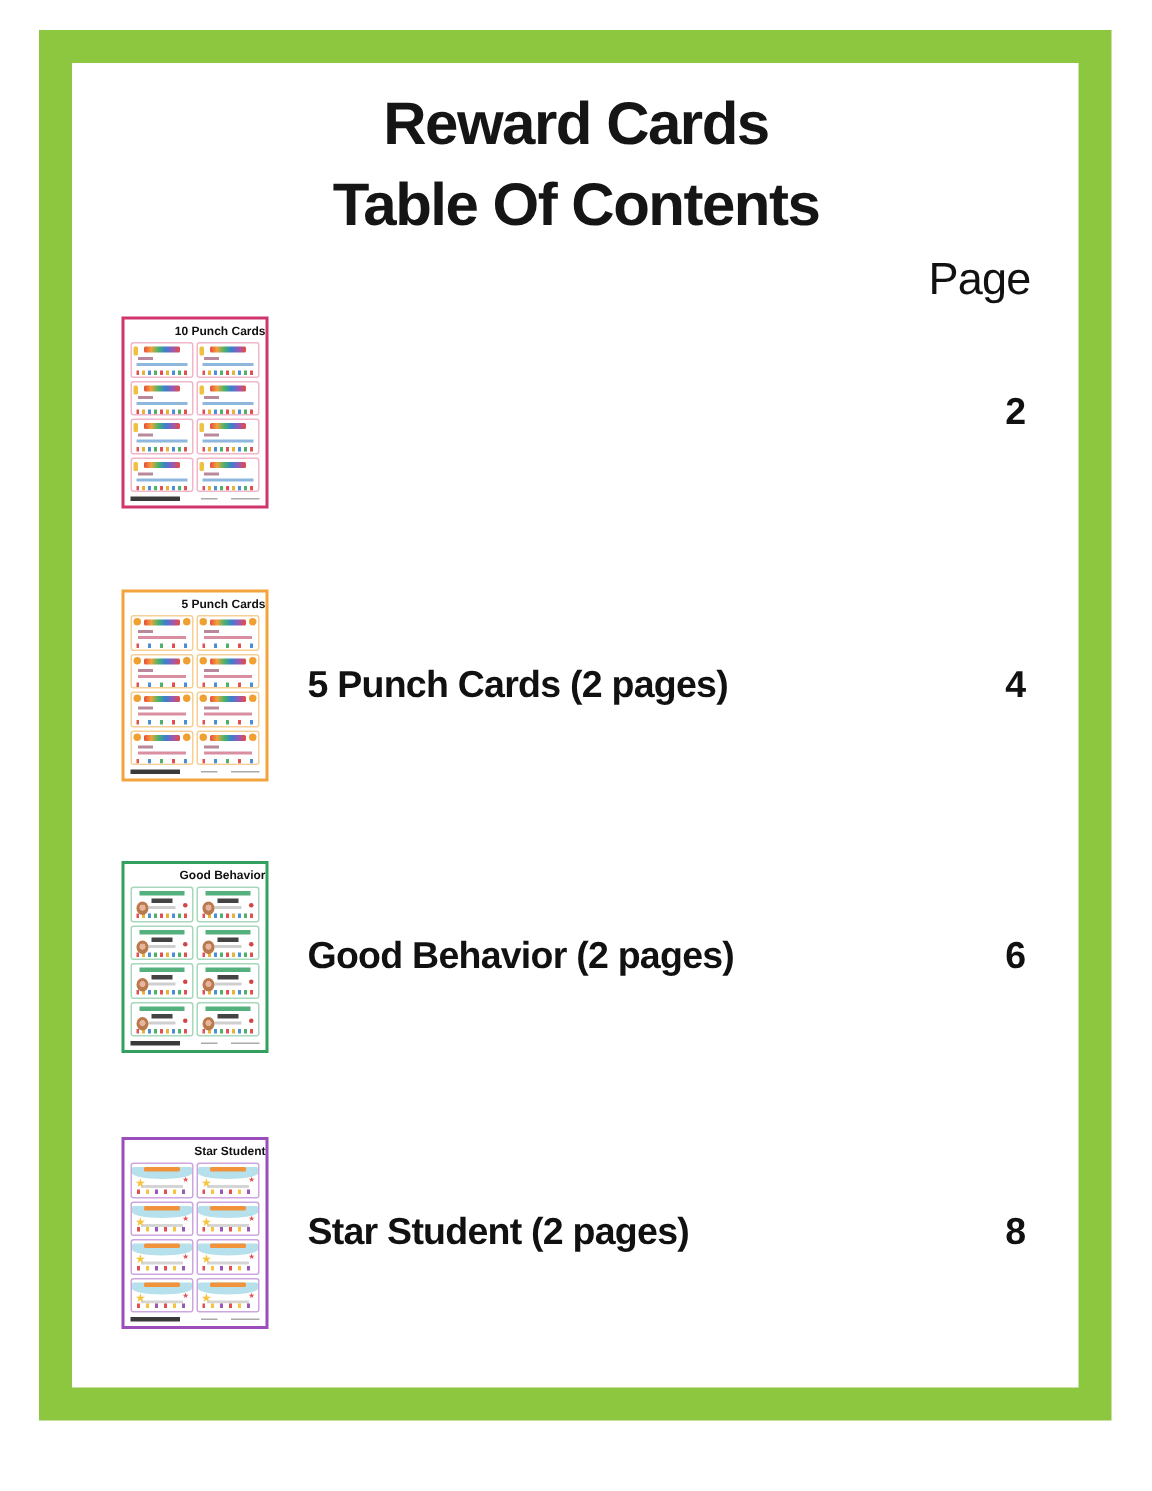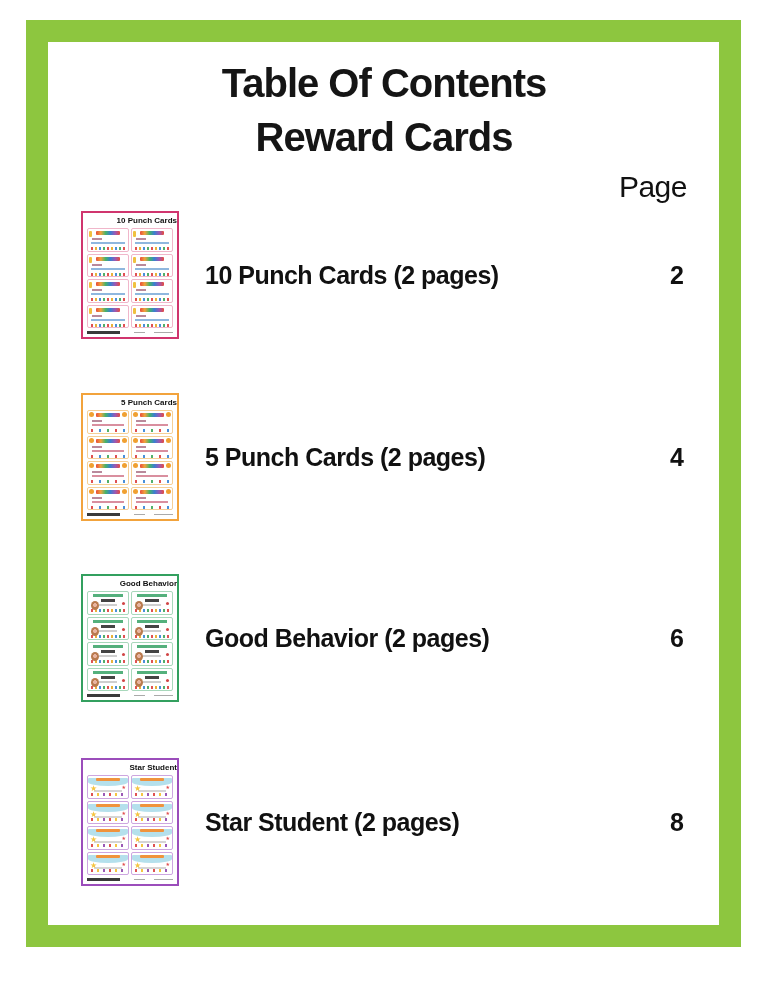--- a/index.html
+++ b/index.html
@@ -77,22 +77,22 @@
   .star-line{height:2px;width:68%;margin:4px auto 0;background:#d5d5d5;}
   .star-dots{position:absolute;left:3px;right:3px;bottom:2px;height:3px;
     background:repeating-linear-gradient(90deg,#e05252 0 2px,#fff 2px 6px,#f5c542 6px 8px,#fff 8px 12px,#9b59b6 12px 14px,#fff 14px 18px);}
 </style>
 </head>
 <body>
 
 <div class="frame" style="border-color: rgb(141, 198, 63);"></div>
 
 <div class="title-block">
+  <div>Reward Cards</div>
   <div>Table Of Contents</div>
-  <div>Reward Cards</div>
 </div>
 
 <div class="page-header">Page</div>
 
 <div id="toc-rows">
   <div class="toc-row row-0">
     <div class="thumb" style="border-color: rgb(208, 53, 110);">
       <div class="thumb-title">10 Punch Cards</div>
       <div class="mc-grid">
           <div class="mc mc-punch10">
@@ -151,21 +151,20 @@
             <div class="blueline"></div>
             <div class="dotrow d10"></div>
           </div>
         </div>
       <div class="thumb-footer">
         <span class="f-bar"></span>
         <span class="f-mid"></span>
         <span class="f-right"></span>
       </div>
     </div>
-    <div class="row-label">10 Punch Cards (2 pages)</div>
     <div class="row-page">2</div>
   </div>
 
   <div class="toc-row row-1">
     <div class="thumb" style="border-color: rgb(242, 163, 60);">
       <div class="thumb-title">5 Punch Cards</div>
       <div class="mc-grid">
           <div class="mc mc-punch5">
             <i class="moon moon-l"></i>
             <i class="moon moon-r"></i>

